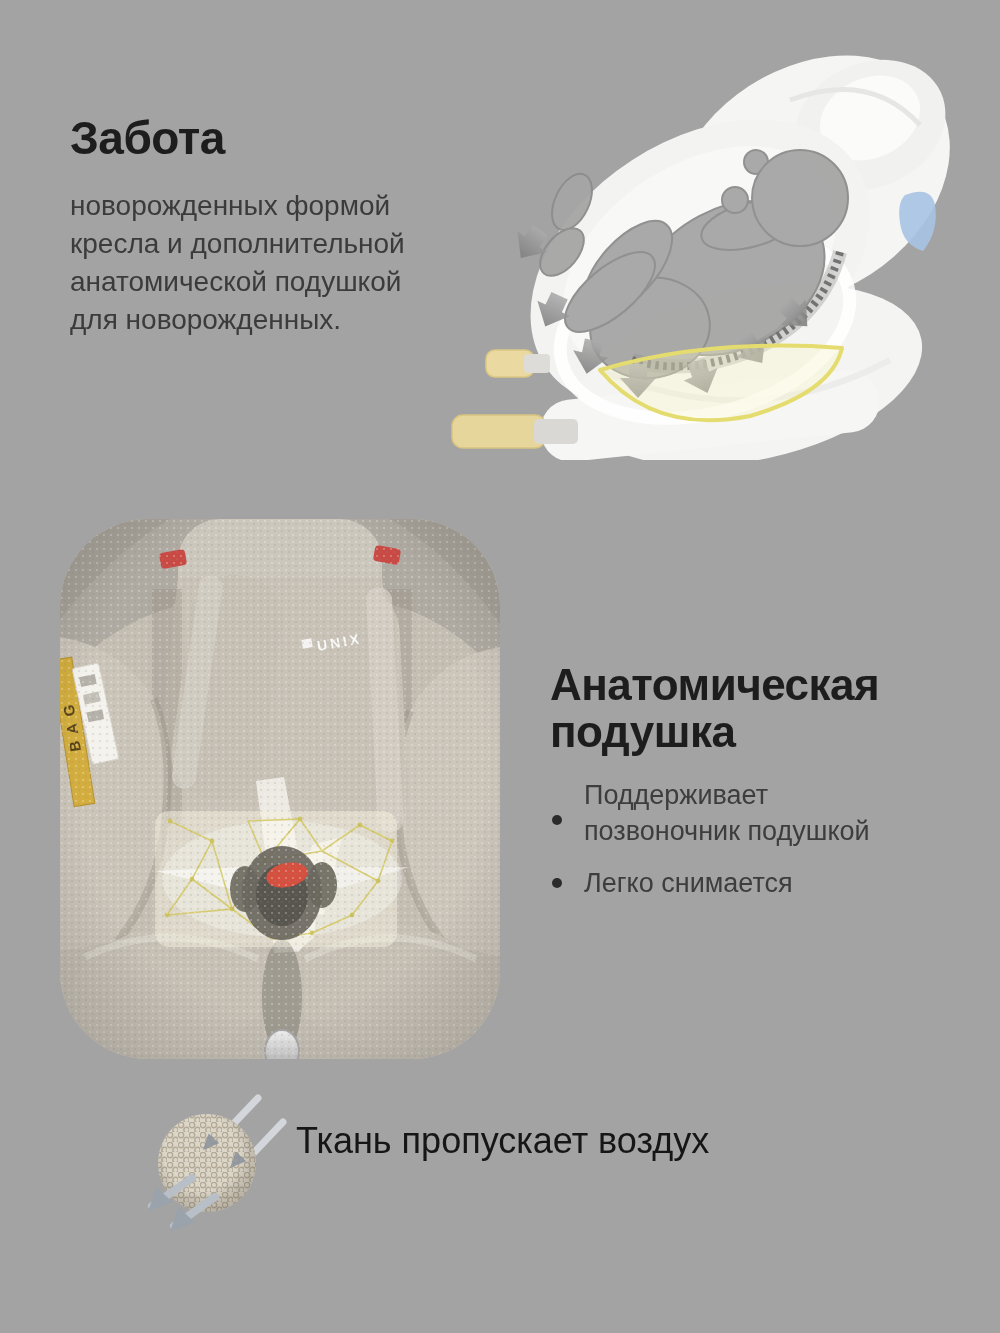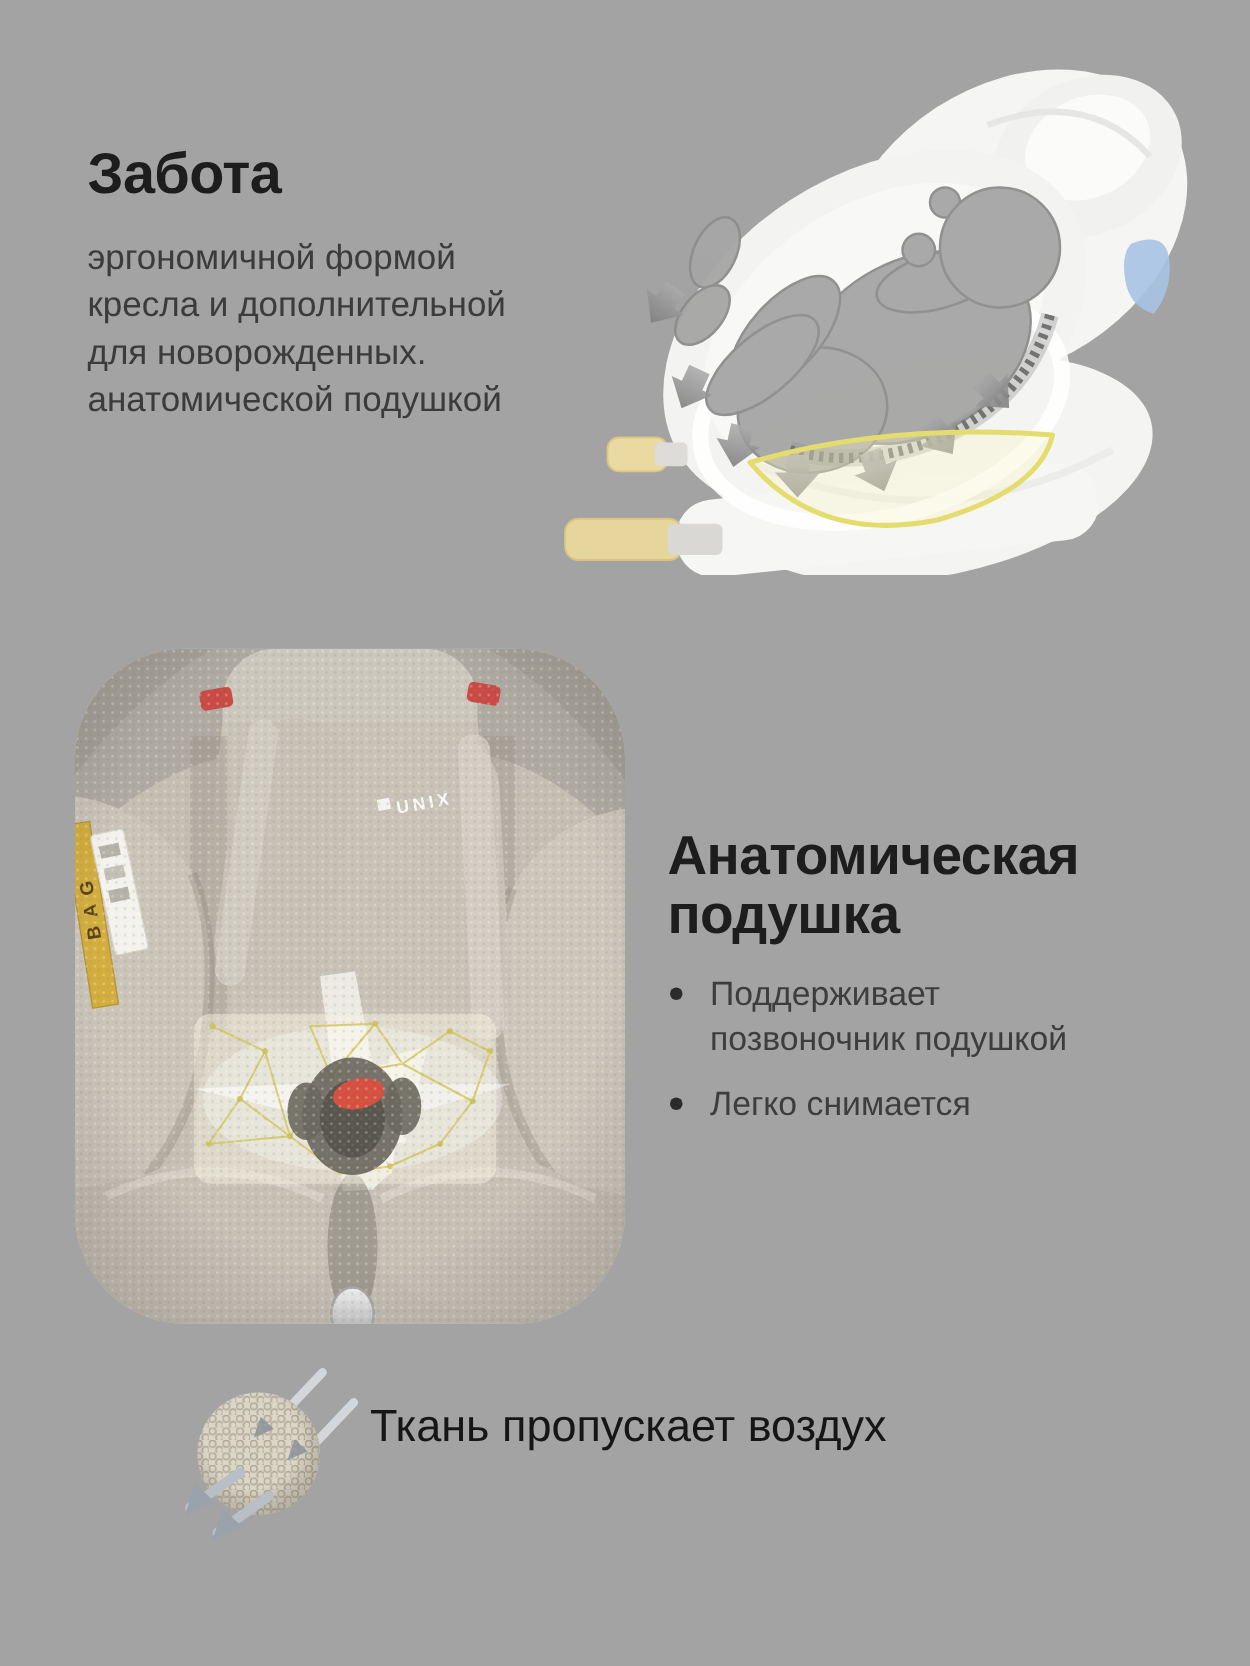--- a/index.html
+++ b/index.html
@@ -13,45 +13,45 @@
   .h1{font-size:46px;font-weight:700;color:#1d1d1d;line-height:53px;letter-spacing:-0.5px;}
   .health .body{margin-top:22px;font-size:28px;line-height:38px;color:#3b3b3b;font-weight:400;}
   
   .illustration{position:absolute;left:450px;top:30px;width:550px;height:430px;}
   
   .photo{
     position:absolute;left:60px;top:519px;width:440px;height:540px;
     border-radius:88px;overflow:hidden;background:#c4beb3;
   }
   
-  .pillow{position:absolute;left:534px;top:661px;width:424px;}
+  .pillow{position:absolute;left:550px;top:661px;width:424px;}
   .h2{font-size:44px;font-weight:700;color:#1d1d1d;line-height:47px;letter-spacing:-0.5px;}
   .bullets{margin-top:22px;}
   .bullet{display:flex;align-items:flex-start;margin-top:16px;}
-  .bullet:first-child{margin-top:0;}
+  .bullet:first-child{margin-top:0;align-items:center;}
   .dot{flex:0 0 auto;width:10px;height:10px;border-radius:50%;background:#2b2b2b;margin:13px 0 0 2px;}
   .bullet .txt{margin-left:22px;font-size:27px;line-height:36px;color:#3d3d3d;}
   
   .swatch{position:absolute;left:90px;top:1072px;width:270px;height:235px;}
   .fabric-text{position:absolute;left:296px;top:1118px;font-size:36px;line-height:46px;color:#161616;}
 </style>
 </head>
 <body>
 
 <div class="canvas">
 
   <section class="health">
     <div class="h1">
       <div>Забота</div>
     </div>
     <div class="body">
-      <div>эргономичной формой</div>
+      <div>новорожденных формой</div>
       <div>кресла и дополнительной</div>
+      <div>анатомической подушкой</div>
       <div>для новорожденных.</div>
-      <div>анатомической подушкой</div>
     </div>
   </section>
 
   <div class="illustration">
     <svg width="550" height="430" viewBox="0 0 550 430">
       <defs>
         <linearGradient id="arrG" x1="0" y1="0" x2="0" y2="1">
           <stop offset="0" stop-color="#ababab"></stop>
             <stop offset="1" stop-color="#7e7e7e"></stop>
         </linearGradient>

